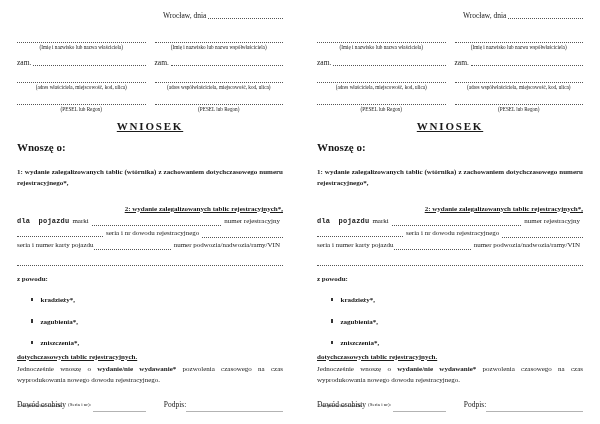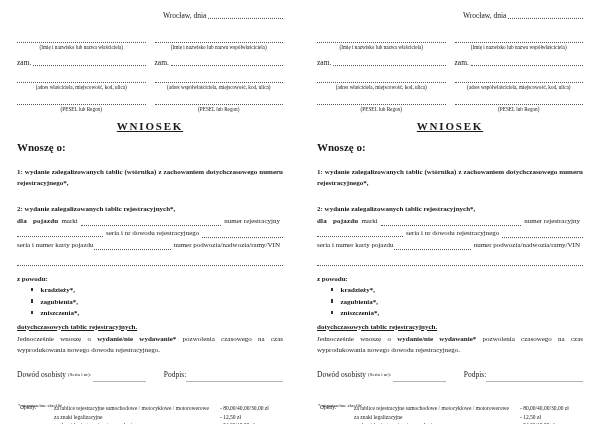--- a/index.html
+++ b/index.html
@@ -19,31 +19,31 @@
   .zam-row .lbl { padding-right:2px; }
   .cols .dotline.g2 { margin-top:9px; }
   .cols .dotline.g3 { margin-top:8px; }
 
   .title { text-align:center; font-weight:bold; font-size:11px; letter-spacing:1.8px; text-decoration:underline; margin-top:7px; }
 
   .para { font-size:7px; line-height:1.65; text-align:justify; }
   .b { font-weight:bold; }
   .intro { font-size:11px; font-weight:bold; margin-top:9px; }
   .item { margin-top:14px; }
-  .item2 { text-align:left; }
+  .item2 { text-align:right;text-decoration:underline; }
 
   .veh-row { display:flex; font-size:7px; line-height:1.72; white-space:nowrap; }
   .veh-row .sp { padding:0 3px; }
-  .veh-row .b { letter-spacing:0.2px; }
+  .veh-row .b { letter-spacing:0.2px;font-family:Liberation Mono, monospace; }
   .veh-row.r1 .b { word-spacing:4px; }
   .lead-dots { width:86px; border-bottom:1px dotted #555; margin-bottom:2px; align-self:flex-end; }
   .fulldots { border-bottom:1px dotted #555; height:6px; margin-top:9px; }
 
   .reason-h { font-size:7px; font-weight:bold; margin-top:9px; }
-  .bullet-row { display:flex; align-items:center; margin-left:14px; margin-top:3px; }
+  .bullet-row { display:flex; align-items:center; margin-left:14px; margin-top:13px; }
   .tick { width:1.5px; height:3.5px; background:#333; margin-right:8px; margin-top:-2px; }
   .bullet-row .txt { font-size:7px; font-weight:bold; line-height:1.2; }
   .reason-f { font-size:7px; font-weight:bold; margin-top:5px;text-decoration:underline; }
 
   .permit { margin-top:3px; }
 
   .sig-row { display:flex; margin-top:13px; font-size:7.5px; line-height:1.3;gap:10px; }
   .sig-left { display:flex; flex:1.08; padding-right:8px; }
   .sig-right { display:flex; flex:1;justify-content:space-between; }
   .sig-cap { font-size:5px; align-self:center; padding:2px 2px 0 2px; white-space:nowrap; }

